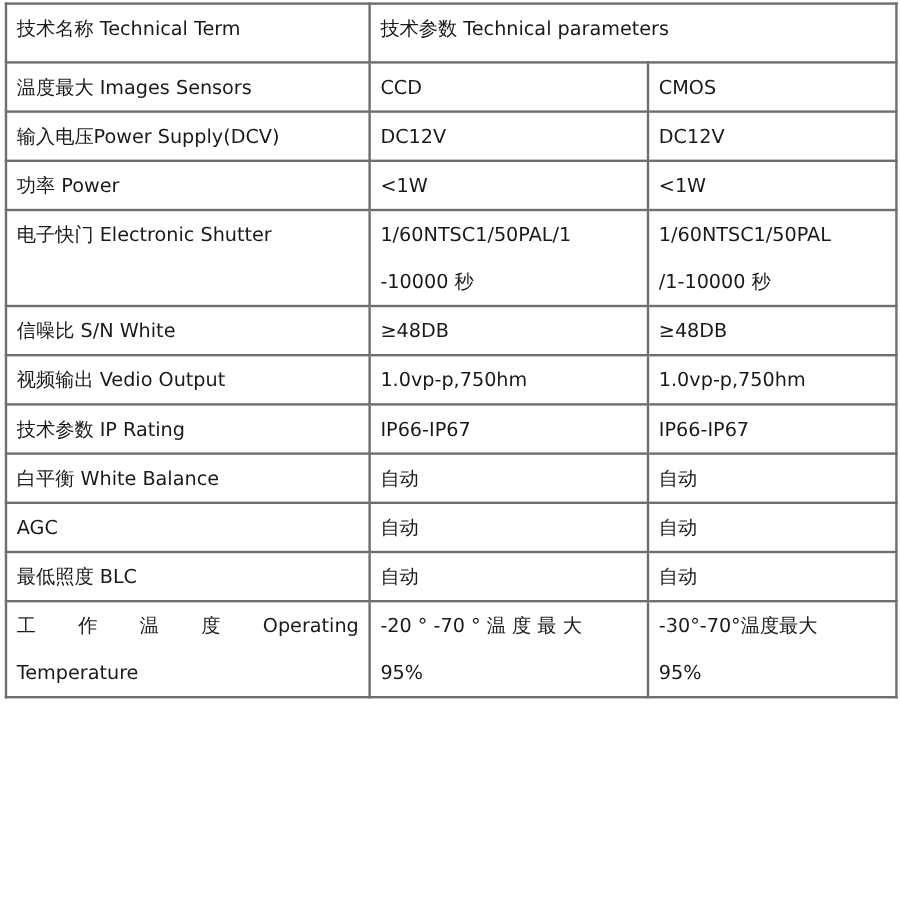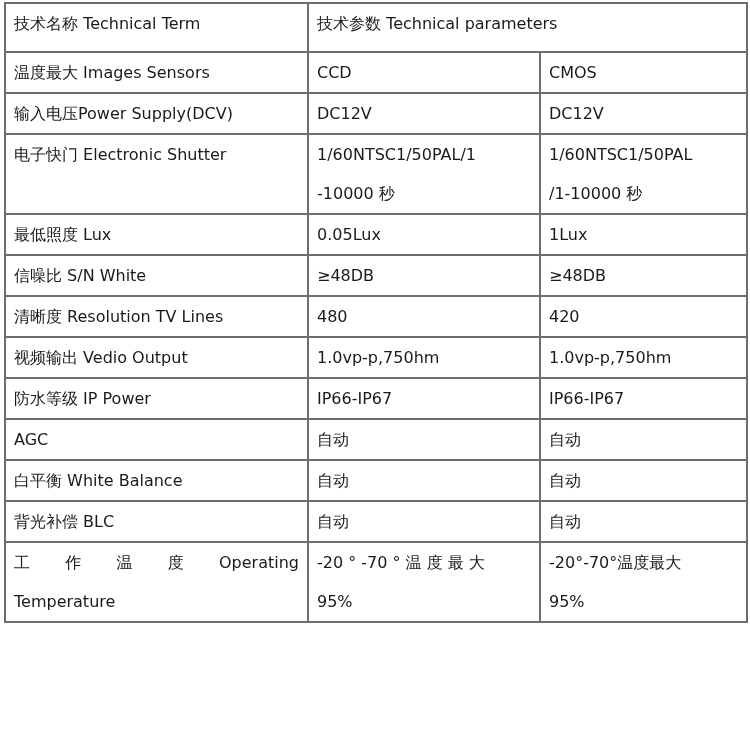--- a/index.html
+++ b/index.html
@@ -46,85 +46,80 @@
   <tr>
     <td>温度最大 Images Sensors</td>
     <td>CCD</td>
     <td>CMOS</td>
   </tr>
   <tr>
     <td>输入电压Power Supply(DCV)</td>
     <td>DC12V</td>
     <td>DC12V</td>
   </tr>
+  <tr>
+    <td>功率 Power</td>
+    <td>&lt;1W</td>
+    <td>&lt;1W</td>
+  </tr>
   <tr class="double">
     <td>电子快门 Electronic Shutter</td>
     <td>
       <span class="line">1/60NTSC1/50PAL/1</span>
       <span class="line">-10000 秒</span>
     </td>
     <td>
       <span class="line">1/60NTSC1/50PAL</span>
       <span class="line">/1-10000 秒</span>
     </td>
   </tr>
   <tr>
-    <td>最低照度 Lux</td>
-    <td>0.05Lux</td>
-    <td>1Lux</td>
-  </tr>
-  <tr>
     <td>信噪比 S/N White</td>
     <td>≥48DB</td>
     <td>≥48DB</td>
-  </tr>
-  <tr>
-    <td>清晰度 Resolution TV Lines</td>
-    <td>480</td>
-    <td>420</td>
   </tr>
   <tr>
     <td>视频输出 Vedio Output</td>
     <td>1.0vp-p,750hm</td>
     <td>1.0vp-p,750hm</td>
   </tr>
   <tr>
-    <td>防水等级 IP Power</td>
+    <td>技术参数 IP Rating</td>
     <td>IP66-IP67</td>
     <td>IP66-IP67</td>
+  </tr>
+  <tr>
+    <td>白平衡 White Balance</td>
+    <td>自动</td>
+    <td>自动</td>
   </tr>
   <tr>
     <td>AGC</td>
     <td>自动</td>
     <td>自动</td>
   </tr>
   <tr>
-    <td>白平衡 White Balance</td>
-    <td>自动</td>
-    <td>自动</td>
-  </tr>
-  <tr>
-    <td>背光补偿 BLC</td>
+    <td>最低照度 BLC</td>
     <td>自动</td>
     <td>自动</td>
   </tr>
   <tr class="double">
     <td>
       <span class="line justify-line">
         <span>工</span>
         <span>作</span>
         <span>温</span>
         <span>度</span>
         <span>Operating</span>
       </span>
       <span class="line">Temperature</span>
     </td>
     <td>
       <span class="line">-20 ° -70 ° 温 度 最 大</span>
       <span class="line">95%</span>
     </td>
     <td>
-      <span class="line">-20°-70°温度最大</span>
+      <span class="line">-30°-70°温度最大</span>
       <span class="line">95%</span>
     </td>
   </tr>
 </tbody>
   </table>
 
 </body></html>

